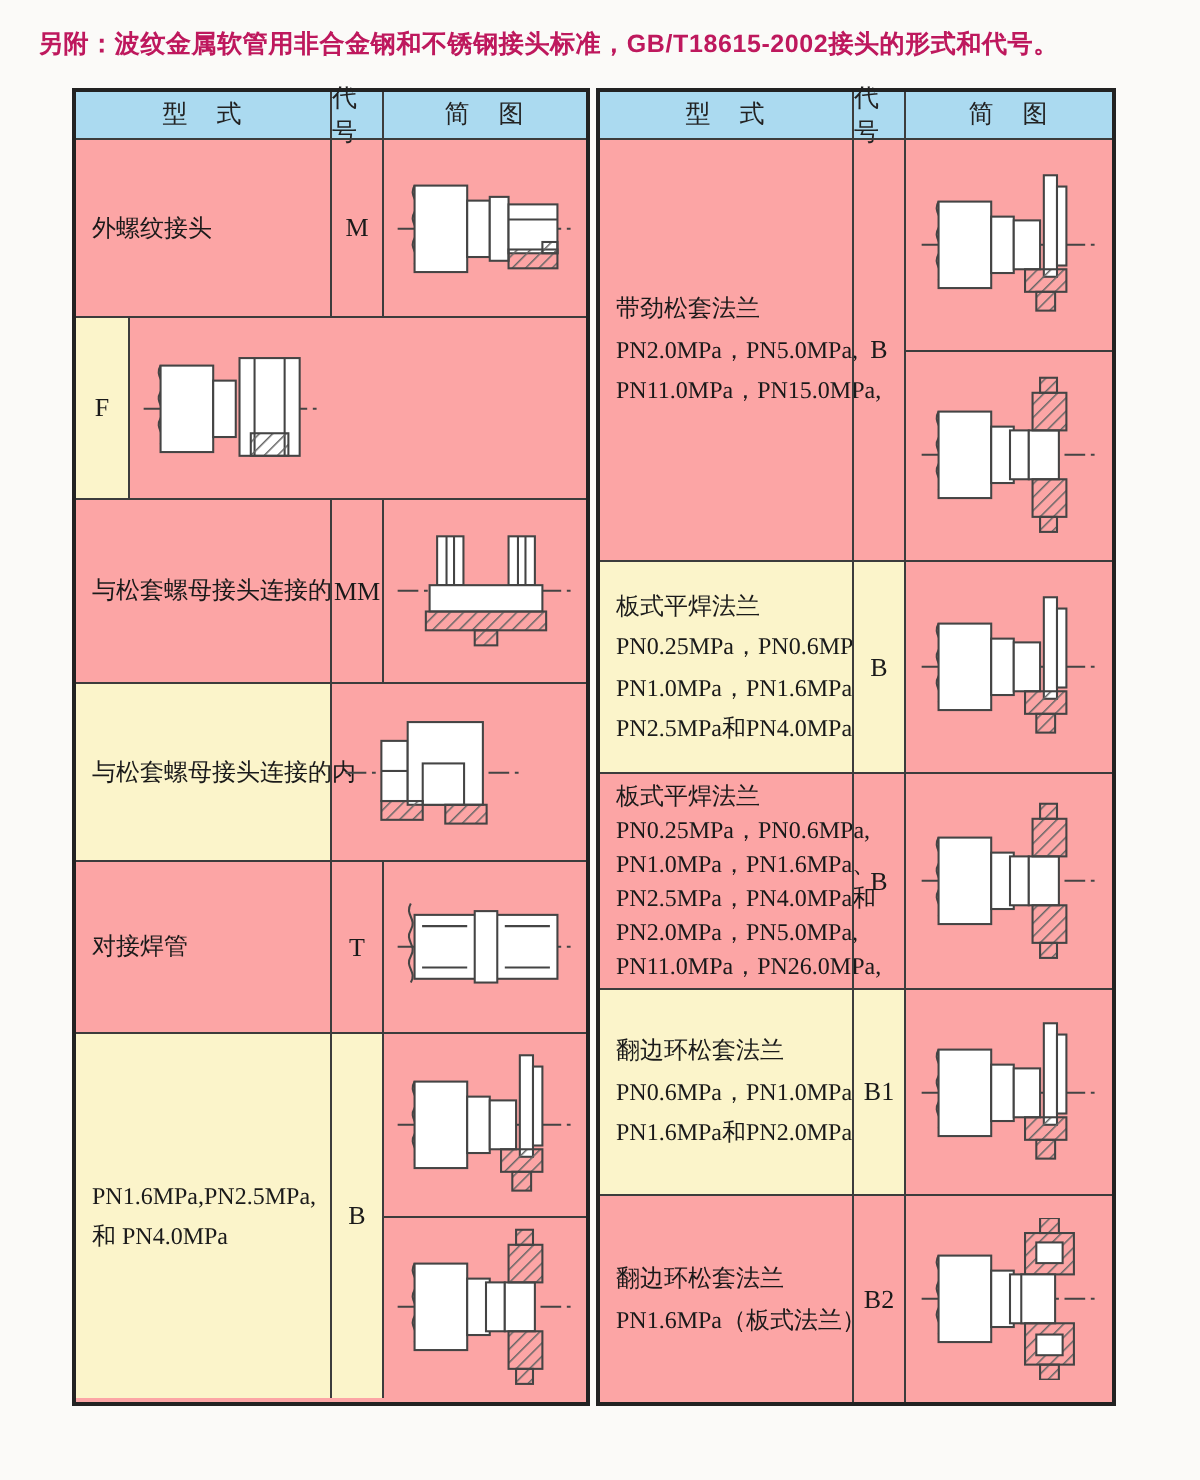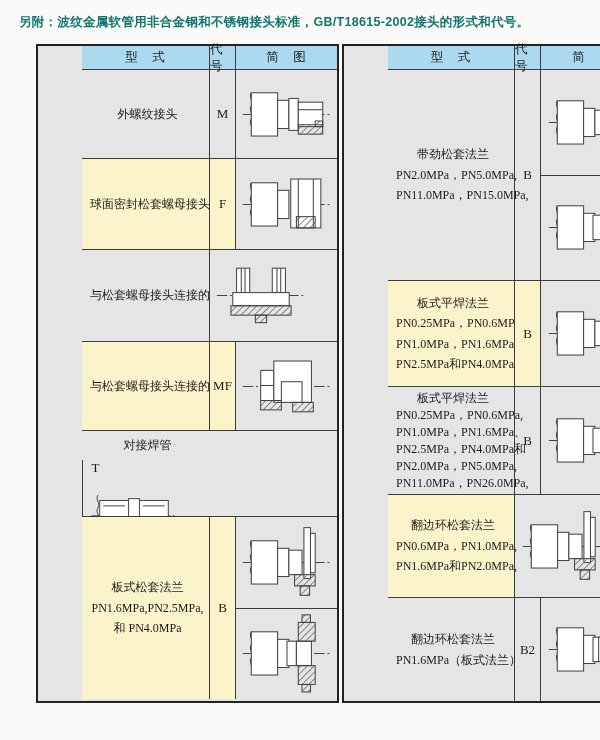--- a/index.html
+++ b/index.html
@@ -5,48 +5,48 @@
   html,body{margin:0;padding:0;}
   body{
     width:600px;height:740px;position:relative;
     background:#fbfaf8;color:#1a1a1a;
     font-family:"Liberation Serif","DejaVu Serif",serif;
     overflow:hidden;
   }
   .doc-title{
     position:absolute;left:19px;top:14px;width:560px;
     font-family:"Liberation Sans","DejaVu Sans",sans-serif;
-    font-weight:bold;font-size:12.5px;letter-spacing:.3px;color:#0f766e;
+    font-weight:bold;font-size:12.5px;letter-spacing:.3px;color:#be185d;
   }
   .tables-wrap{
     position:absolute;left:36px;top:44px;display:flex;gap:3px;
   }
   .tbl{
-    border:2px solid #222;background:#e5e5e5;
-    display:flex;flex-direction:column;padding-left:44px;
+    border:2px solid #222;background:#fca5a5;
+    display:flex;flex-direction:column;
   }
   .hdr-row,.row{display:flex;}
   .row{border-top:1px solid var(--border,#3c3c3c);}
   .hdr-row{height:23px;background:var(--hdr,#abdaf0);}
   .cell{border-left:1px solid var(--border,#3c3c3c);box-sizing:border-box;}
   .cell:first-child{border-left:none;}
   .hdr-cell{
     display:flex;align-items:center;justify-content:center;
     font-size:12.5px;letter-spacing:1px;color:#222;
     border-left:1px solid var(--border,#3c3c3c);box-sizing:border-box;
   }
   .hdr-cell:first-child{border-left:none;}
   .tbl-left .c-type{width:127px;}  .tbl-left .c-code{width:26px;}  .tbl-left .c-sketch{width:102px;}
   .tbl-right .c-type{width:126px;} .tbl-right .c-code{width:26px;} .tbl-right .c-sketch{width:104px;}
   .row.hl .type,.row.hl .code{background:var(--hl,#fbf4ca);}
   .cell.type{
     display:flex;flex-direction:column;justify-content:center;
     padding:4px 4px 4px 8px;font-size:12px;
   }
-  .tline{line-height:20.5px;white-space:nowrap;text-align:center;}
+  .tline{line-height:20.5px;white-space:nowrap;}
   .type.dense .tline{line-height:17px;}
   .cell.code{
     display:flex;align-items:center;justify-content:center;
     font-size:13px;
   }
   .cell.sketch{display:flex;flex-direction:column;}
   .sub{
     flex:1;display:flex;align-items:center;justify-content:center;
     overflow:hidden;
   }
@@ -85,23 +85,20 @@
               <rect x="52" y="26" width="10" height="34" fill="#fff" stroke="#444" stroke-width="1.1"></rect>
               <rect x="62" y="30" width="26" height="26" fill="#fff" stroke="#444" stroke-width="1.1"></rect>
               <line x1="62" y1="38" x2="88" y2="38" stroke="#444" stroke-width="1.1"></line>
               <rect x="62" y="54" width="26" height="10" fill="url(#h1)" stroke="#444" stroke-width="1.1"></rect>
               <rect x="80" y="50" width="8" height="6" fill="url(#h1)" stroke="#444" stroke-width="1.1"></rect>
             </svg>
           </div>
         </div>
       </div>
       <div class="row hl" style="height: 90px;">
-        <div class="cell type c-type">
-          <div class="tline">球面密封松套螺母接头</div>
-        </div>
         <div class="cell code c-code">F</div>
         <div class="cell sketch c-sketch">
           <div class="sub">
             <svg viewBox="0 0 100 86" xmlns="http://www.w3.org/2000/svg">
               <defs>
                 <pattern id="h2" width="5" height="5" patternUnits="userSpaceOnUse" patternTransform="rotate(45)">
                   <line x1="0" y1="0" x2="0" y2="5" stroke="#666" stroke-width="1.6"></line>
                 </pattern>
               </defs>
               <line x1="3" y1="43" x2="97" y2="43" stroke="#444" stroke-width="1.1" stroke-dasharray="11 3 2 3"></line>
@@ -113,20 +110,21 @@
               <line x1="78" y1="16" x2="78" y2="68" stroke="#444" stroke-width="1.1"></line>
               <rect x="60" y="56" width="20" height="12" fill="url(#h2)" stroke="#444" stroke-width="1.1"></rect>
             </svg>
           </div>
         </div>
       </div>
       <div class="row" style="height: 91px;">
         <div class="cell type c-type">
           <div class="tline">与松套螺母接头连接的</div>
         </div>
+        <div class="cell code c-code">MM</div>
         <div class="cell sketch c-sketch">
           <div class="sub">
             <svg viewBox="0 0 100 86" xmlns="http://www.w3.org/2000/svg">
               <defs>
                 <pattern id="h3" width="5" height="5" patternUnits="userSpaceOnUse" patternTransform="rotate(45)">
                   <line x1="0" y1="0" x2="0" y2="5" stroke="#666" stroke-width="1.6"></line>
                 </pattern>
               </defs>
               <line x1="3" y1="43" x2="97" y2="43" stroke="#444" stroke-width="1.1" stroke-dasharray="11 3 2 3"></line>
               <rect x="24" y="14" width="14" height="26" fill="#fff" stroke="#444" stroke-width="1.1"></rect>
@@ -139,41 +137,40 @@
               <rect x="18" y="54" width="64" height="10" fill="url(#h3)" stroke="#444" stroke-width="1.1"></rect>
               <rect x="44" y="64" width="12" height="8" fill="url(#h3)" stroke="#444" stroke-width="1.1"></rect>
             </svg>
           </div>
         </div>
       </div>
       <div class="row hl" style="height: 88px;">
         <div class="cell type c-type">
           <div class="tline">与松套螺母接头连接的内</div>
         </div>
-        <div class="cell code c-code">MF</div>
         <div class="cell sketch c-sketch">
           <div class="sub">
             <svg viewBox="0 0 100 86" xmlns="http://www.w3.org/2000/svg">
               <defs>
                 <pattern id="h4" width="5" height="5" patternUnits="userSpaceOnUse" patternTransform="rotate(45)">
                   <line x1="0" y1="0" x2="0" y2="5" stroke="#666" stroke-width="1.6"></line>
                 </pattern>
               </defs>
               <line x1="3" y1="43" x2="97" y2="43" stroke="#444" stroke-width="1.1" stroke-dasharray="11 3 2 3"></line>
               <rect x="22" y="26" width="14" height="32" fill="#fff" stroke="#444" stroke-width="1.1"></rect>
               <line x1="22" y1="42" x2="36" y2="42" stroke="#444" stroke-width="1.1"></line>
               <rect x="36" y="16" width="40" height="44" fill="#fff" stroke="#444" stroke-width="1.1"></rect>
               <rect x="44" y="38" width="22" height="22" fill="#fff" stroke="#444" stroke-width="1.1"></rect>
               <rect x="22" y="58" width="22" height="10" fill="url(#h4)" stroke="#444" stroke-width="1.1"></rect>
               <rect x="56" y="60" width="22" height="10" fill="url(#h4)" stroke="#444" stroke-width="1.1"></rect>
             </svg>
           </div>
         </div>
       </div>
-      <div class="row" style="height: 85px; flex-direction: column;">
+      <div class="row" style="height: 85px;">
         <div class="cell type c-type">
           <div class="tline">对接焊管</div>
         </div>
         <div class="cell code c-code">T</div>
         <div class="cell sketch c-sketch">
           <div class="sub">
             <svg viewBox="0 0 100 86" xmlns="http://www.w3.org/2000/svg">
               <defs>
                 <pattern id="h5" width="5" height="5" patternUnits="userSpaceOnUse" patternTransform="rotate(45)">
                   <line x1="0" y1="0" x2="0" y2="5" stroke="#666" stroke-width="1.6"></line>
@@ -186,21 +183,20 @@
               <line x1="16" y1="32" x2="40" y2="32" stroke="#444" stroke-width="1.1"></line>
               <line x1="60" y1="32" x2="84" y2="32" stroke="#444" stroke-width="1.1"></line>
               <line x1="16" y1="54" x2="40" y2="54" stroke="#444" stroke-width="1.1"></line>
               <line x1="60" y1="54" x2="84" y2="54" stroke="#444" stroke-width="1.1"></line>
             </svg>
           </div>
         </div>
       </div>
       <div class="row hl" style="height: 182px;">
         <div class="cell type c-type">
-          <div class="tline">板式松套法兰</div>
           <div class="tline">PN1.6MPa,PN2.5MPa,</div>
           <div class="tline">和 PN4.0MPa</div>
         </div>
         <div class="cell code c-code">B</div>
         <div class="cell sketch c-sketch">
           <div class="sub">
             <svg viewBox="0 0 100 86" xmlns="http://www.w3.org/2000/svg">
               <defs>
                 <pattern id="h6" width="5" height="5" patternUnits="userSpaceOnUse" patternTransform="rotate(45)">
                   <line x1="0" y1="0" x2="0" y2="5" stroke="#666" stroke-width="1.6"></line>
@@ -352,20 +348,21 @@
             </svg>
           </div>
         </div>
       </div>
       <div class="row hl" style="height: 102px;">
         <div class="cell type c-type">
           <div class="tline">翻边环松套法兰</div>
           <div class="tline">PN0.6MPa，PN1.0MPa,</div>
           <div class="tline">PN1.6MPa和PN2.0MPa,</div>
         </div>
+        <div class="cell code c-code">B1</div>
         <div class="cell sketch c-sketch">
           <div class="sub">
             <svg viewBox="0 0 100 86" xmlns="http://www.w3.org/2000/svg">
               <defs>
                 <pattern id="h12" width="5" height="5" patternUnits="userSpaceOnUse" patternTransform="rotate(45)">
                   <line x1="0" y1="0" x2="0" y2="5" stroke="#666" stroke-width="1.6"></line>
                 </pattern>
               </defs>
               <line x1="3" y1="43" x2="97" y2="43" stroke="#444" stroke-width="1.1" stroke-dasharray="11 3 2 3"></line>
               <path d="M12,20 c-3.5,6 3.5,8 0,14 c-3.5,6 3.5,8 0,14 c-3.5,6 3.5,8 0,14" fill="none" stroke="#444" stroke-width="1.1"></path>

